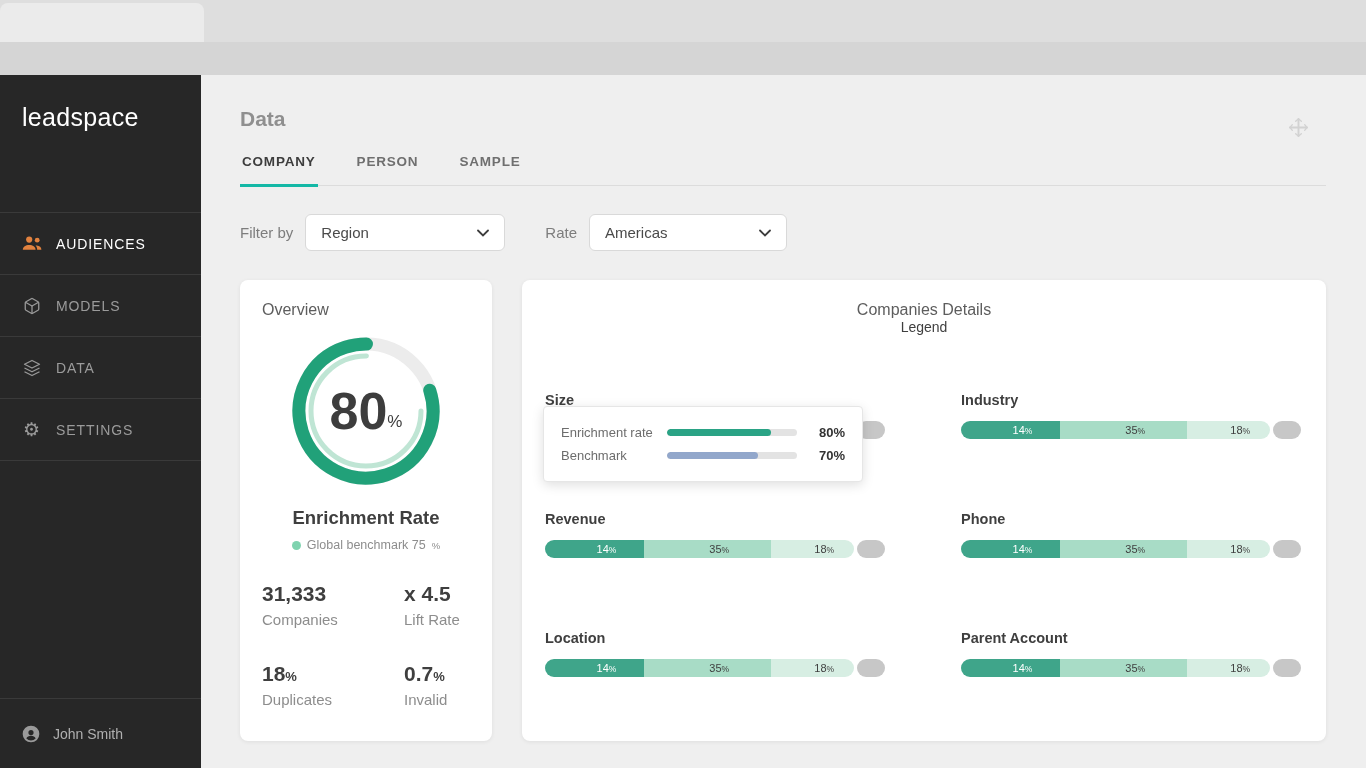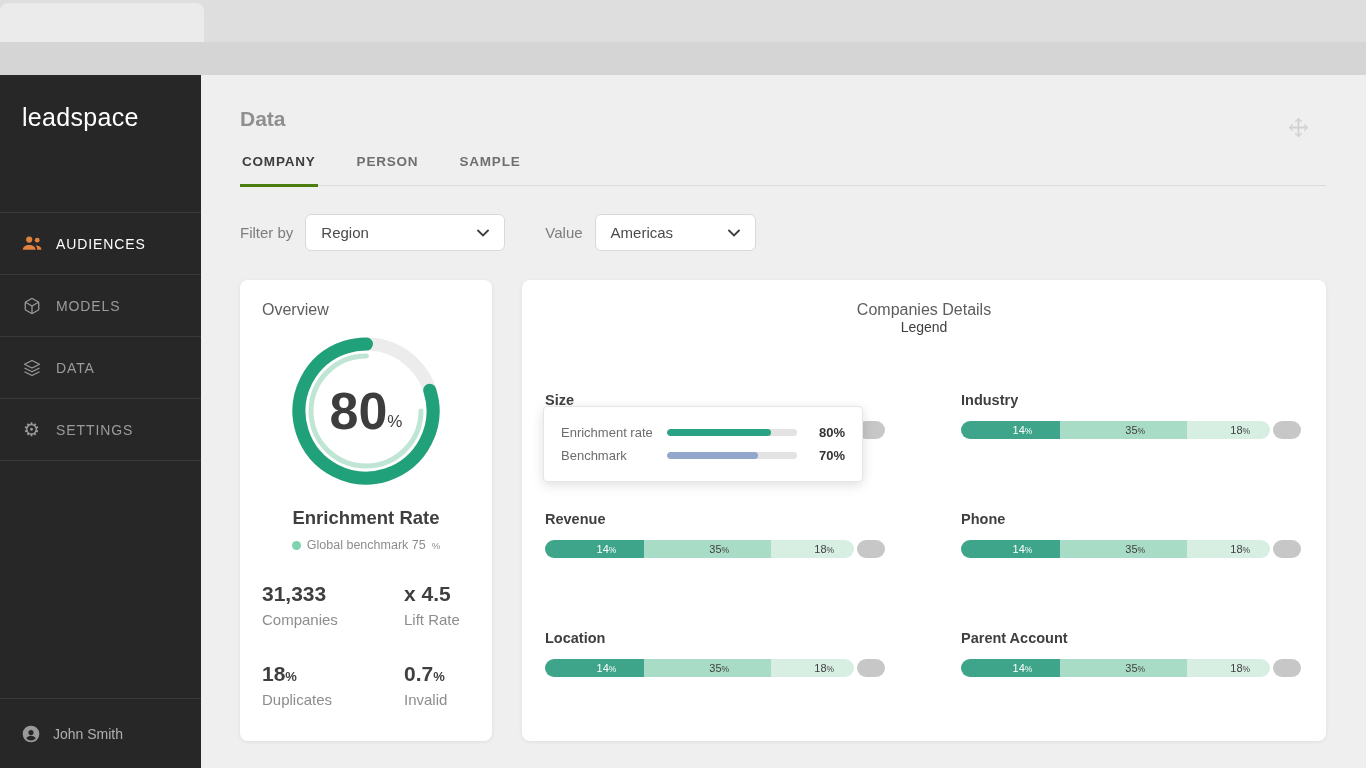--- a/index.html
+++ b/index.html
@@ -30,26 +30,26 @@
   .sidebar-spacer { flex:1; }
   .user-row { height:70px; border-top:1px solid #3a3a3a; display:flex; align-items:center; gap:11px; padding:0 20px; color:#b0b0b0; font-size:14px; cursor:pointer; }
 
   
   .main { flex:1; position:relative; padding:0 40px 0 39px; background:#efefef; }
   .page-title { margin-top:32px; font-size:21px; font-weight:700; color:#8f8f8f; }
   .crosshair-btn { position:absolute; top:40px; right:56px; width:24px; height:24px; display:flex; align-items:center; justify-content:center; cursor:pointer; color:#d2d2d2; }
 
   .tabs { display:flex; gap:37px; margin-top:23px; border-bottom:1px solid #dcdcdc; }
   .tab { font-size:13.5px; font-weight:700; letter-spacing:.8px; color:#6f6f6f; padding:0 2px 15px 2px; cursor:pointer; }
-  .tab.active { color:#3d3d3d; border-bottom:3px solid #4d7c0f; margin-bottom:-2px; }
+  .tab.active { color:#3d3d3d; border-bottom:3px solid #14b8a6; margin-bottom:-2px; }
 
   .filter-row { display:flex; align-items:center; margin-top:28px; gap:12px; }
   .filter-label { font-size:15px; color:#7d7d7d; }
   .dropdown { width:200px; height:37px; background:#fff; border:1px solid #d9d9d9; border-radius:6px; display:flex; align-items:center; justify-content:space-between; padding:0 15px; font-size:15px; color:#4a4a4a; cursor:pointer; }
-  .dropdown.second { width:161px; }
+  .dropdown.second { width:198px; }
   .label-value { margin-left:28px; }
   .chev { display:flex; color:#3d3d3d; }
 
   
   .cards { display:flex; gap:30px; margin-top:29px; align-items:flex-end; }
   .card { background:#fff; border-radius:8px; box-shadow:0 1px 4px rgba(0,0,0,.07); }
   .card-title { font-size:16px; color:#5d5d5d; }
 
   
   .card.overview { width:252px; height:461px; padding:21px 22px; }
@@ -179,21 +179,21 @@
     <div class="filter-row">
       <span class="filter-label">Filter by</span>
       <div class="dropdown">
         <span>Region</span>
         <span class="chev">
           <svg width="12" height="8" viewBox="0 0 12 8" fill="none" stroke="currentColor" stroke-width="1.8" stroke-linecap="round">
               <path d="M1 1.5 6 6.5 11 1.5"></path>
             </svg>
         </span>
       </div>
-      <span class="filter-label label-value">Value</span>
+      <span class="filter-label label-value">Rate</span>
       <div class="dropdown second">
         <span>Americas</span>
         <span class="chev">
           <svg width="12" height="8" viewBox="0 0 12 8" fill="none" stroke="currentColor" stroke-width="1.8" stroke-linecap="round">
               <path d="M1 1.5 6 6.5 11 1.5"></path>
             </svg>
         </span>
       </div>
     </div>
 

